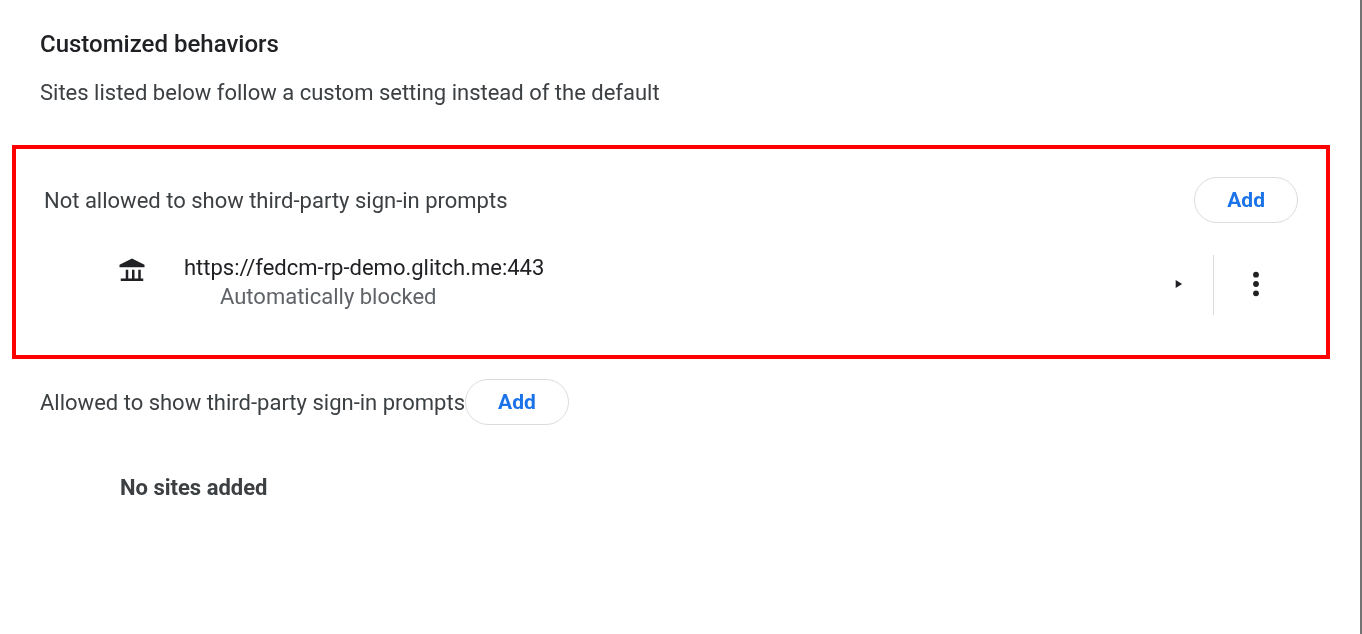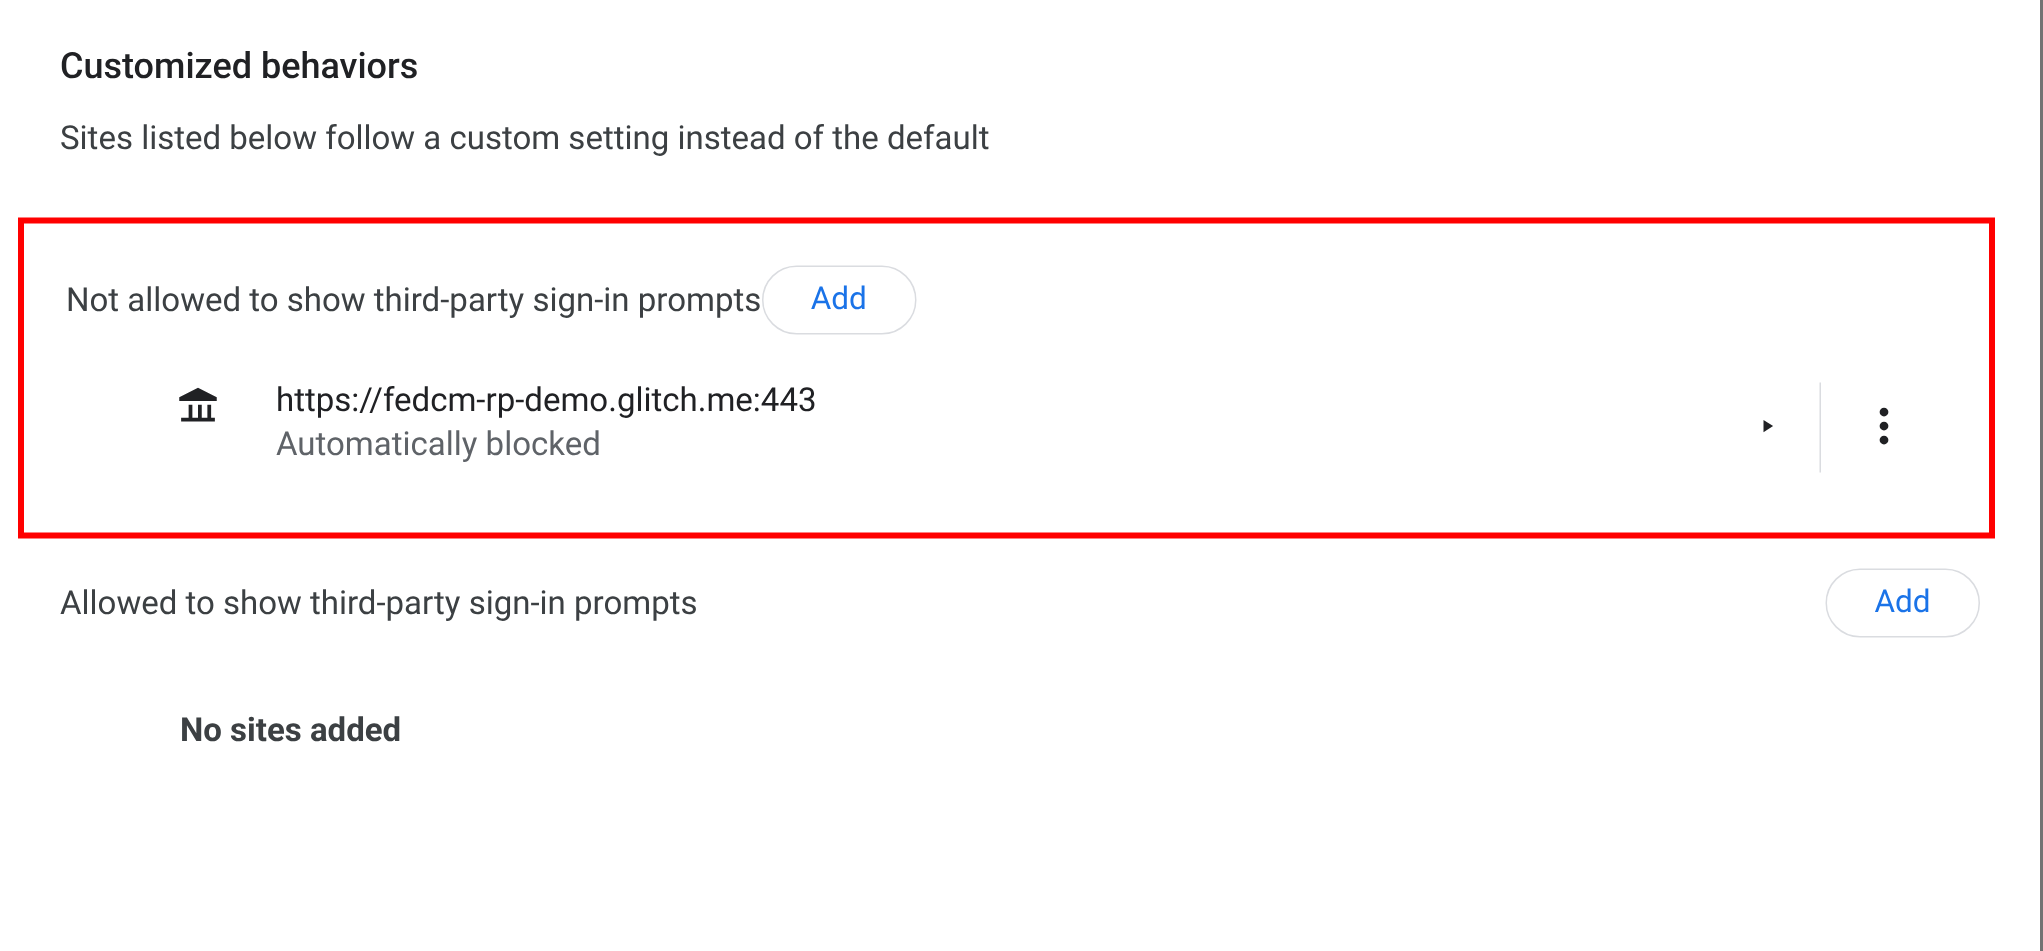--- a/index.html
+++ b/index.html
@@ -33,33 +33,34 @@
     }
     .highlight-box {
       border: 4px solid #ff0000;
       padding: 28px 0px 40px 0px;
       margin-left: -28px;
       margin-right: -10px;
       margin-bottom: 20px;
     }
     .subsection-row {
       display: flex;
+      justify-content: space-between;
       align-items: center;
       padding: 0 28px 0 28px;
     }
     .subsection-title {
       font-size: 22px;
       color: #3c4043;
     }
     .add-button {
       background: #fff;
       border: 1px solid #dadce0;
       color: #1a73e8;
       font-size: 21px;
-      font-weight: 400;
+      font-weight: 700;
       padding: 10px 32px;
       border-radius: 28px;
       cursor: pointer;
       font-family: inherit;
     }
     .site-row {
       display: flex;
       align-items: flex-start;
       padding: 32px 28px 0 100px;
     }
@@ -76,20 +77,21 @@
       flex: 1;
     }
     .site-url {
       font-size: 22px;
       color: #202124;
       margin-bottom: 4px;
     }
     .site-status {
       font-size: 22px;
       color: #5f6368;
+      margin-left: 36px;
     }
     .site-actions {
       display: flex;
       align-items: center;
       gap: 0;
     }
     .arrow-btn {
       background: transparent;
       border: none;
       padding: 12px 28px;
@@ -116,21 +118,20 @@
       padding: 0 0px 0 0px;
     }
     .no-sites {
       font-size: 22px;
       color: #3c4043;
       padding: 50px 0 0 80px;
       font-weight: bold;
     }
     .allowed-row {
       display: flex;
-      justify-content: space-between;
       align-items: center;
       padding: 0;
     }
   </style>
 </head>
 <body>
 
 <div class="container">
   <h2 class="section-title">Customized behaviors</h2>
   <p class="section-description">Sites listed below follow a custom setting instead of the default</p>

